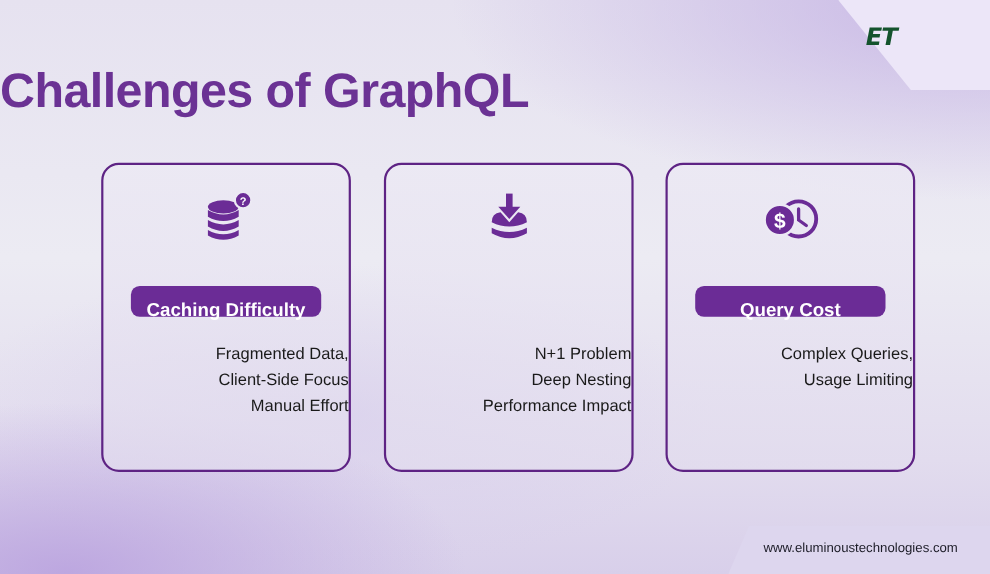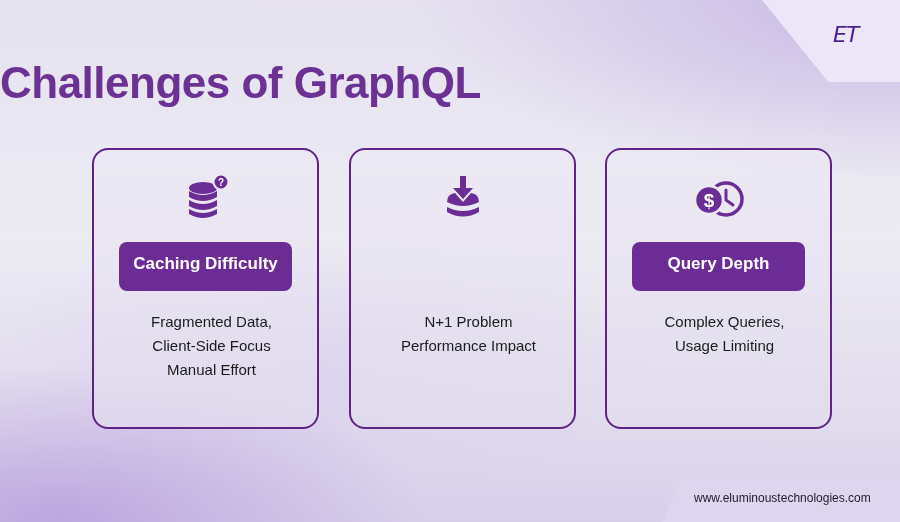--- a/index.html
+++ b/index.html
@@ -12,23 +12,23 @@
         radial-gradient(ellipse 700px 260px at 900px 0px, rgba(196,178,228,0.9), rgba(196,178,228,0) 70%),
         radial-gradient(ellipse 500px 200px at 300px 380px, rgba(214,204,236,0.6), rgba(214,204,236,0) 70%),
         linear-gradient(180deg, #e6e2f0 0%, #ecebf3 45%, #e2dcee 80%, #d8cfea 100%);
     }
     .corner-top {
       position: absolute; right: 0; top: 0; width: 138px; height: 82px;
       background: #ece6f8;
       clip-path: polygon(0 0, 100% 0, 100% 100%, 48% 100%);
     }
     .logo {
-      position: absolute; left: 833px; top: 22px;
-      font-family: "DejaVu Sans", sans-serif; font-style: italic; font-weight: normal;
-      font-size: 22px; color: #4c1d95; letter-spacing: -1px;
+      position: absolute; left: 787px; top: 22px;
+      font-family: "DejaVu Sans", sans-serif; font-style: italic; font-weight: bold;
+      font-size: 22px; color: #14532d; letter-spacing: -1px;
     }
     .corner-bottom {
       position: absolute; right: 0; bottom: 0; width: 238px; height: 44px;
       background: #ddd6ee;
       clip-path: polygon(8% 0, 100% 0, 100% 100%, 0 100%);
     }
     .website {
       position: absolute; left: 694px; top: 491px;
       font-size: 12px; color: #1d1d28;
     }
@@ -41,27 +41,27 @@
       position: absolute; top: 148px; width: 227px; height: 281px;
       border: 2px solid #5e2384; border-radius: 16px;
       background: linear-gradient(180deg, rgba(236,233,244,0.75), rgba(226,220,238,0.75));
       text-align: center;
     }
     .card .icon {
       position: absolute; left: 50%; top: 24px; transform: translateX(-50%);
       width: 60px; height: 50px; display: flex; justify-content: center;
     }
     .card .pill {
-      position: absolute; left: 25px; right: 25px; top: 92px; height: 49px;
+      position: absolute; left: 25px; right: 25px; top: 110px; height: 28px;
       border-radius: 8px; background: #6b2c96; color: #fff;
       font-weight: bold; font-size: 17px; line-height: 44px;
     }
     .card .lines {
       position: absolute; left: 12px; right: 0; top: 160px;
-      font-size: 15px; color: #1a1a1a; line-height: 24px;
+      font-size: 15px; color: #1a1a1a; line-height: 24px; text-align: right;
     }
   </style>
 </head>
 <body>
 
 <div class="corner-top"></div>
 <div class="logo">ET</div>
 
 <h1 class="title"><span>Challenges of </span><b>GraphQL</b></h1>
 
@@ -88,34 +88,35 @@
   <div class="icon">
     <svg width="60" height="50" viewBox="0 0 60 50">
       <rect x="27" y="2" width="6" height="14" fill="#6b2c96"></rect>
       <path d="M20 14 h20 l-10 11z" fill="#6b2c96"></path>
       <path d="M14 28 q0 -8 8 -9 l8 9 l8 -9 q8 1 8 9 q-16 8 -32 0z" fill="#6b2c96"></path>
       <path d="M14 33 q16 8 32 0 v5 q-16 9 -32 0z" fill="#6b2c96"></path>
     </svg>
   </div>
   <div class="lines">
     <div>N+1 Problem</div>
+    <div>Deep Nesting</div>
     <div>Performance Impact</div>
   </div>
 </div>
 
 <div class="card" style="left:605px">
   <div class="icon">
     <svg width="60" height="50" viewBox="0 0 60 50">
       <circle cx="37" cy="25" r="16" fill="none" stroke="#6b2c96" stroke-width="3.5"></circle>
       <path d="M37 16 v10 l7 5" fill="none" stroke="#6b2c96" stroke-width="3" stroke-linecap="round"></path>
       <circle cx="20" cy="26" r="14" fill="#6b2c96" stroke="#ece9f4" stroke-width="2.5"></circle>
       <text x="20" y="33" text-anchor="middle" font-size="19" font-weight="bold" fill="#fff" font-family="Liberation Sans, sans-serif">$</text>
     </svg>
   </div>
-  <div class="pill">Query Depth</div>
+  <div class="pill">Query Cost</div>
   <div class="lines">
     <div>Complex Queries,</div>
     <div>Usage Limiting</div>
   </div>
 </div>
 
 <div class="corner-bottom"></div>
 <div class="website">www.eluminoustechnologies.com</div>
 
 </body></html>

